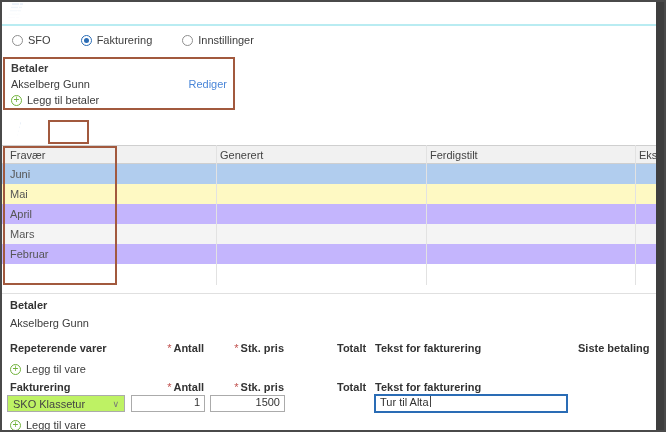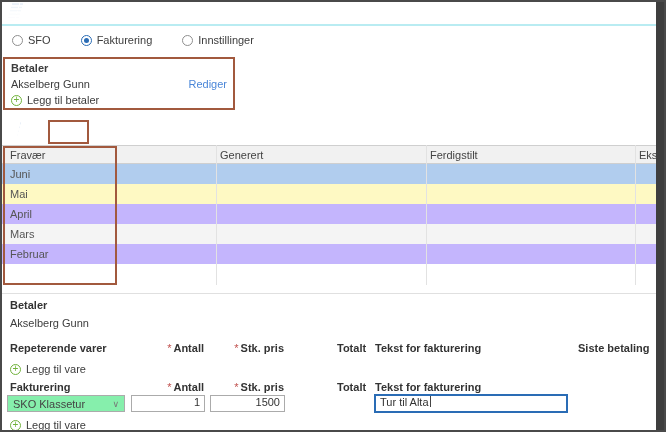--- a/index.html
+++ b/index.html
@@ -45,21 +45,21 @@
   .skole-annotation{position:absolute;left:46px;top:118px;width:41px;height:24px;border:2px solid var(--annotation_red,#a2593e);pointer-events:none;background:transparent;}
   .divider{position:absolute;left:0;top:291px;width:656px;height:1px;background:#e0e0e0;}
   
   .abs{position:absolute;white-space:nowrap;}
   .bold{font-weight:bold;color:#333;}
   .req{color:var(--asterisk_red,#c0504d);margin-right:2px;}
   .ralign{text-align:right;}
   .tinput{position:absolute;height:17px;border:1px solid #ababab;background:#fff;font-size:11px;padding:0 4px;color:#333;}
   .tinput.num{text-align:right;}
   .tinput.focused{height:19px;border:2px solid var(--accent_blue,#2a6cb5);}
-  .select{position:absolute;height:17px;background:#86efac;border:1px solid #ababab;display:flex;align-items:center;justify-content:space-between;padding:0 5px;color:#444;cursor:pointer;}
+  .select{position:absolute;height:17px;background:#bef264;border:1px solid #ababab;display:flex;align-items:center;justify-content:space-between;padding:0 5px;color:#444;cursor:pointer;}
   .chevron{color:#777;font-size:9px;}
   
   .scrollbar{position:absolute;right:0;top:0;width:8px;height:428px;background:#3e3e3e;cursor:pointer;}
 </style>
 </head>
 <body>
 
 <div class="win">
 
   <div class="tabbar">

